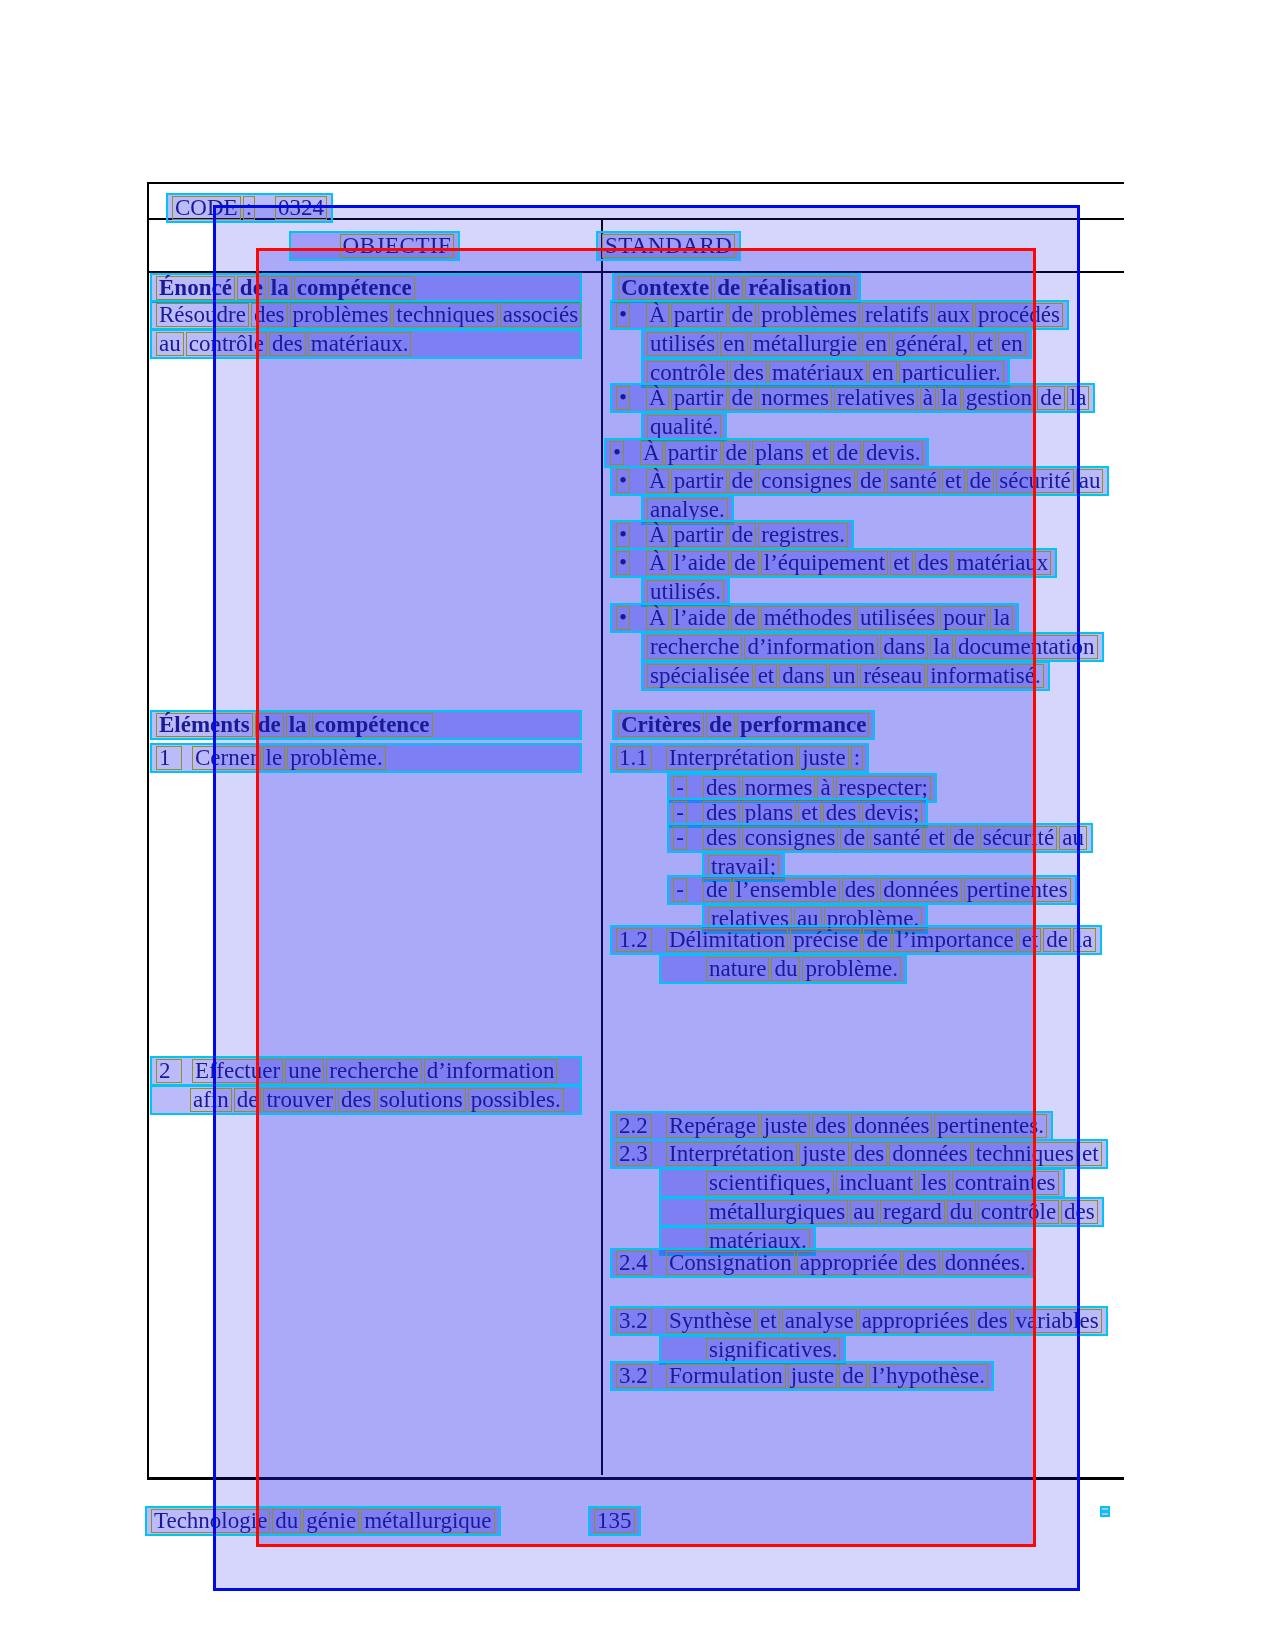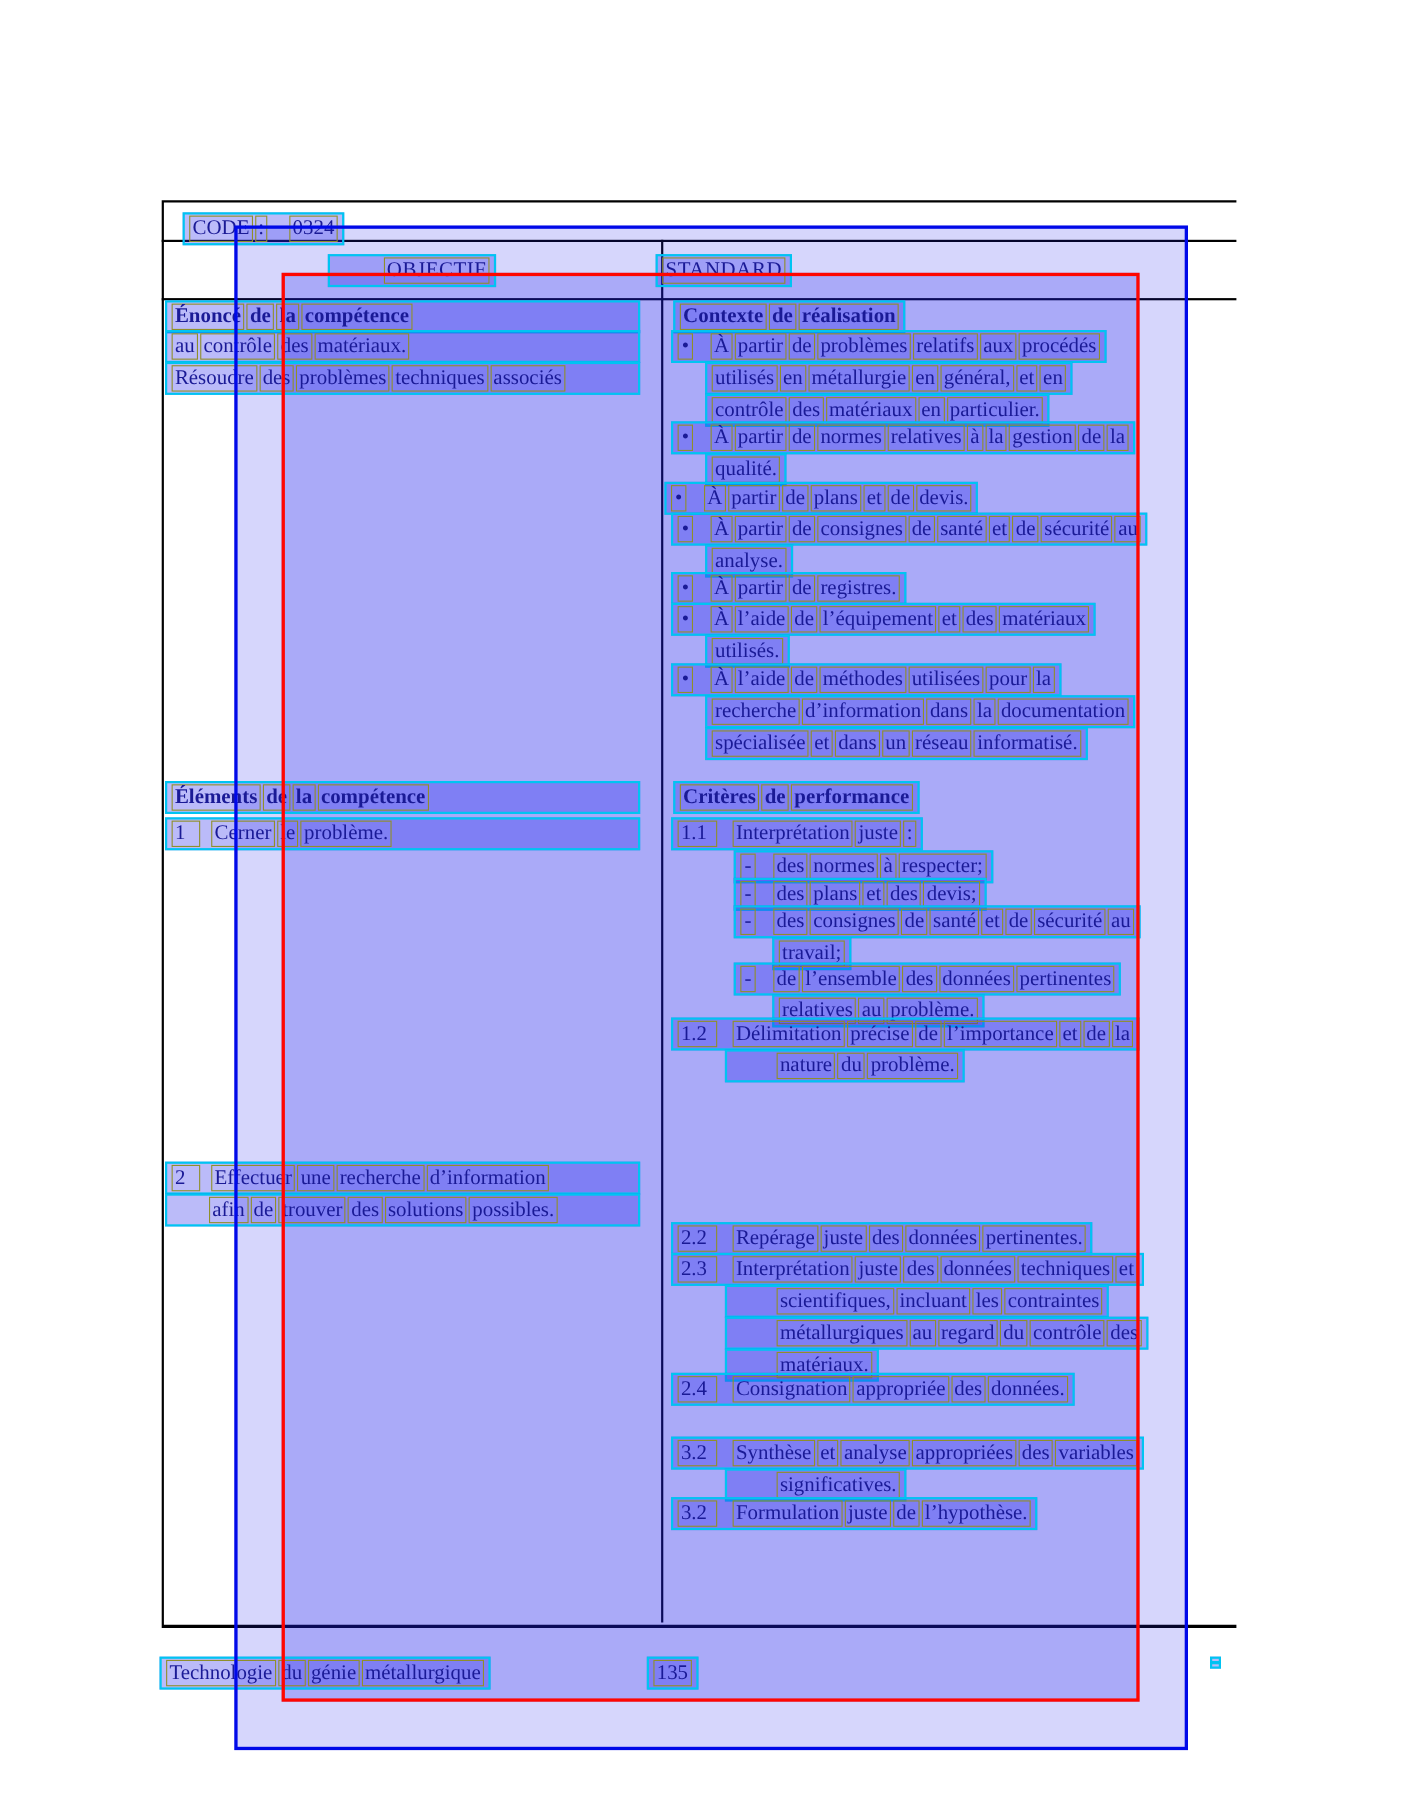--- a/index.html
+++ b/index.html
@@ -1,17 +1,17 @@
 <!DOCTYPE html>
 <html style="--ink: #1a1a96; --region-border: #0009e8; --focus-border: #ff0600; --linebox-border: #00c4f2; --wordbox-border: #8f8f2a; --region-fill: rgba(30,30,240,0.18); --focus-fill: rgba(30,30,240,0.24); --linebox-fill: rgba(30,30,235,0.30);"><head>
 <meta charset="utf-8">
 <style>
   html,body{margin:0;padding:0;background:#ffffff;}
   .page{position:relative;width:1124px;height:1651px;background:#ffffff;overflow:hidden;
-        font-family:"Liberation Serif",serif;font-size:19px;color:var(--ink,#1a1a96);}
+        font-family:"Liberation Serif",serif;font-size:23px;color:var(--ink,#1a1a96);}
   .abs{position:absolute;}
 
   
   .grid{position:absolute;background:#000;z-index:1;}
   .tbl-border{position:absolute;left:147px;top:182px;width:978px;height:1293px;
               border:2px solid #000;border-bottom-width:3px;z-index:1;background:transparent;}
 
   
   .region-fill{position:absolute;z-index:2;background:var(--region-fill);}
   .focus-fill{position:absolute;z-index:3;background:var(--focus-fill);}
@@ -67,22 +67,22 @@
     <div class="linebox caps" style="display:inline-table;padding-left:48px;"><span class="words"><span class="w">OBJECTIF</span></span></div>
   </div>
   <div class="abs" style="left:596px;top:231px;width:527px;text-align:left;">
     <div class="linebox caps" style="display:inline-table;"><span class="words"><span class="w">STANDARD</span></span></div>
   </div>
 
   <div class="abs" style="left:150px;top:273px;width:432px;">
     <div class="linebox full bold"><span class="words"><span class="w">Énoncé</span><span class="w">de</span><span class="w">la</span><span class="w">compétence</span></span></div>
   </div>
   <div class="abs" style="left:150px;top:300px;width:432px;">
+    <div class="linebox full"><span class="words"><span class="w">Résoudre</span><span class="w">des</span><span class="w">problèmes</span><span class="w">techniques</span><span class="w">associés</span></span></div>
     <div class="linebox full"><span class="words"><span class="w">au</span><span class="w">contrôle</span><span class="w">des</span><span class="w">matériaux.</span></span></div>
-    <div class="linebox full"><span class="words"><span class="w">Résoudre</span><span class="w">des</span><span class="w">problèmes</span><span class="w">techniques</span><span class="w">associés</span></span></div>
   </div>
   <div class="abs" style="left:150px;top:710px;width:432px;">
     <div class="linebox full bold"><span class="words"><span class="w">Éléments</span><span class="w">de</span><span class="w">la</span><span class="w">compétence</span></span></div>
   </div>
   <div class="abs" style="left:150px;top:743px;width:432px;">
     <div class="linebox full"><span class="words lnum"><span class="w">1</span></span><span class="words"><span class="w">Cerner</span><span class="w">le</span><span class="w">problème.</span></span></div>
   </div>
   <div class="abs" style="left:150px;top:1056px;width:432px;">
     <div class="linebox full"><span class="words lnum"><span class="w">2</span></span><span class="words"><span class="w">Effectuer</span><span class="w">une</span><span class="w">recherche</span><span class="w">d’information</span></span></div>
     <div class="linebox full lcont"><span class="words"><span class="w">afin</span><span class="w">de</span><span class="w">trouver</span><span class="w">des</span><span class="w">solutions</span><span class="w">possibles.</span></span></div>

